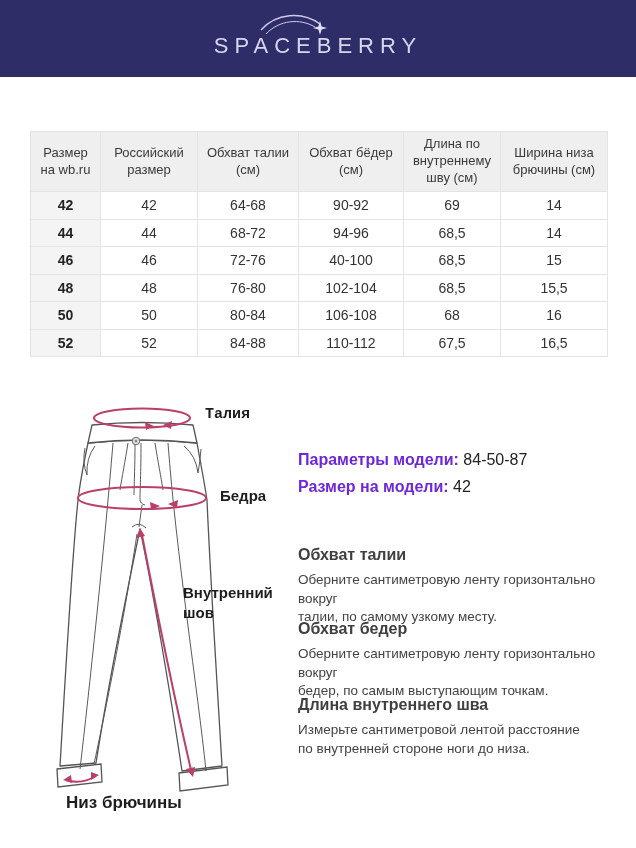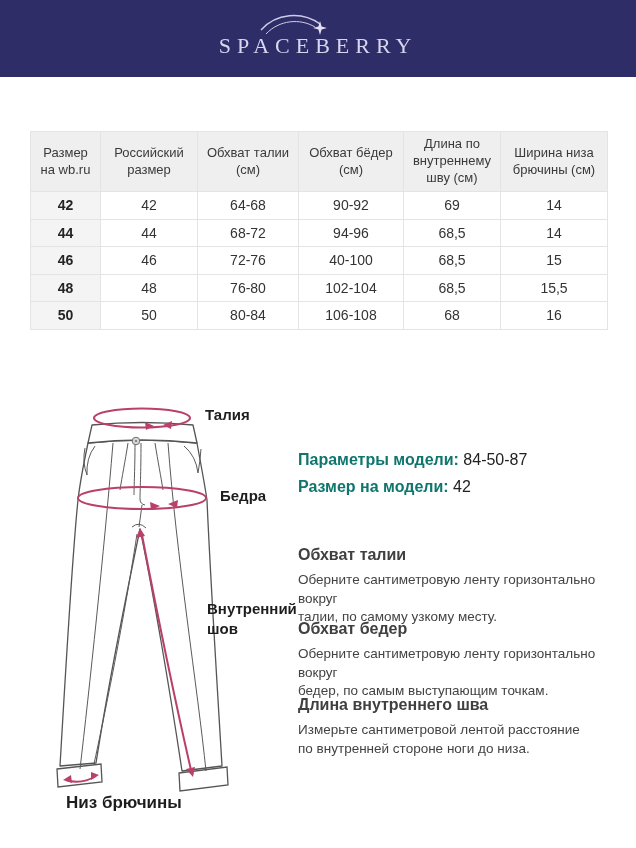--- a/index.html
+++ b/index.html
@@ -7,21 +7,21 @@
     position:relative;width:636px;height:848px;background:#ffffff;overflow:hidden;
     font-family:"Liberation Sans",sans-serif;color:#2b2b2b;
   }
   
   .brand-header{
     position:absolute;left:0;top:0;width:636px;height:77px;background:#2e2d68;
   }
   .logo-wrap{position:absolute;left:0;top:0;width:636px;height:77px;
     display:flex;align-items:center;justify-content:center;}
   .logo-text{
-    font-family:Liberation Serif, serif;
+    font-family:Liberation Sans, sans-serif;
     font-size:22px;letter-spacing:6px;color:#d8d5ee;font-weight:400;
     padding-top:14px;
   }
   .logo-swoosh{position:absolute;left:258px;top:9px;width:74px;height:32px;}
   
   .size-table{
     position:absolute;left:30px;top:131px;width:577px;
     border-collapse:collapse;table-layout:fixed;
   }
   .size-table th,.size-table td{
@@ -35,27 +35,27 @@
   .size-table tbody tr{height:27.5px;}
   .size-table tbody th{
     background:#f4f4f4;font-weight:700;font-size:14px;color:#242424;
   }
   .size-table tbody td{background:#ffffff;font-size:14px;color:#333333;}
   
   .pants-svg{position:absolute;left:25px;top:392px;width:260px;height:425px;}
   .diagram-label{
     position:absolute;font-weight:700;color:#1d1d1d;font-size:15px;line-height:1.35;
   }
-  .label-waist{left:205px;top:405px;}
+  .label-waist{left:205px;top:405px;font-family:Liberation Mono, monospace;}
   .label-hips{left:220px;top:486px;}
-  .label-inseam{left:183px;top:599px;width:95px;margin-left:24px;}
+  .label-inseam{left:183px;top:583px;width:95px;}
   .label-hem{left:66px;top:792px;font-size:17px;}
   
   .model-info{position:absolute;left:298px;top:446px;font-size:16px;line-height:27px;}
-  .model-line .mi-label{font-weight:700;color:#0f766e;}
+  .model-line .mi-label{font-weight:700;color:#6d28d9;}
   .model-line .mi-value{font-weight:400;color:#222222;}
   .guide-section{position:absolute;left:298px;width:318px;}
   .guide-1{top:546px;} .guide-2{top:620px;} .guide-3{top:696px;}
   .guide-heading{font-size:16px;font-weight:700;color:#404040;margin:0 0 7px 0;}
   .guide-body{
     font-size:13.5px;line-height:18.5px;color:#434343;margin:0;
     white-space:pre-line;
   }
 </style>
 </head>
@@ -127,20 +127,28 @@
           <td>15,5</td>
         </tr>
         <tr>
           <th>50</th>
           <td>50</td>
           <td>80-84</td>
           <td>106-108</td>
           <td>68</td>
           <td>16</td>
         </tr>
+        <tr>
+          <th>52</th>
+          <td>52</td>
+          <td>84-88</td>
+          <td>110-112</td>
+          <td>67,5</td>
+          <td>16,5</td>
+        </tr>
       </tbody>
   </table>
 
   <svg class="pants-svg" viewBox="0 0 260 425">
 
     <path d="M63,51 C59,70 55,90 53,108 C47,165 40,290 35,374 L71,371
          C82,300 104,190 115,137 C127,193 146,305 157,379 L197,374
          C192,290 185,180 182,108 C179,88 175,68 172,51 Q117,45 63,51 Z" fill="#ffffff" stroke="#555555" stroke-width="1.3" stroke-linejoin="round"></path>
 
     <path d="M67,33 Q117,28 168,33 L172,51 Q117,45 63,51 Z" fill="#ffffff" stroke="#555555" stroke-width="1.3" stroke-linejoin="round"></path>

